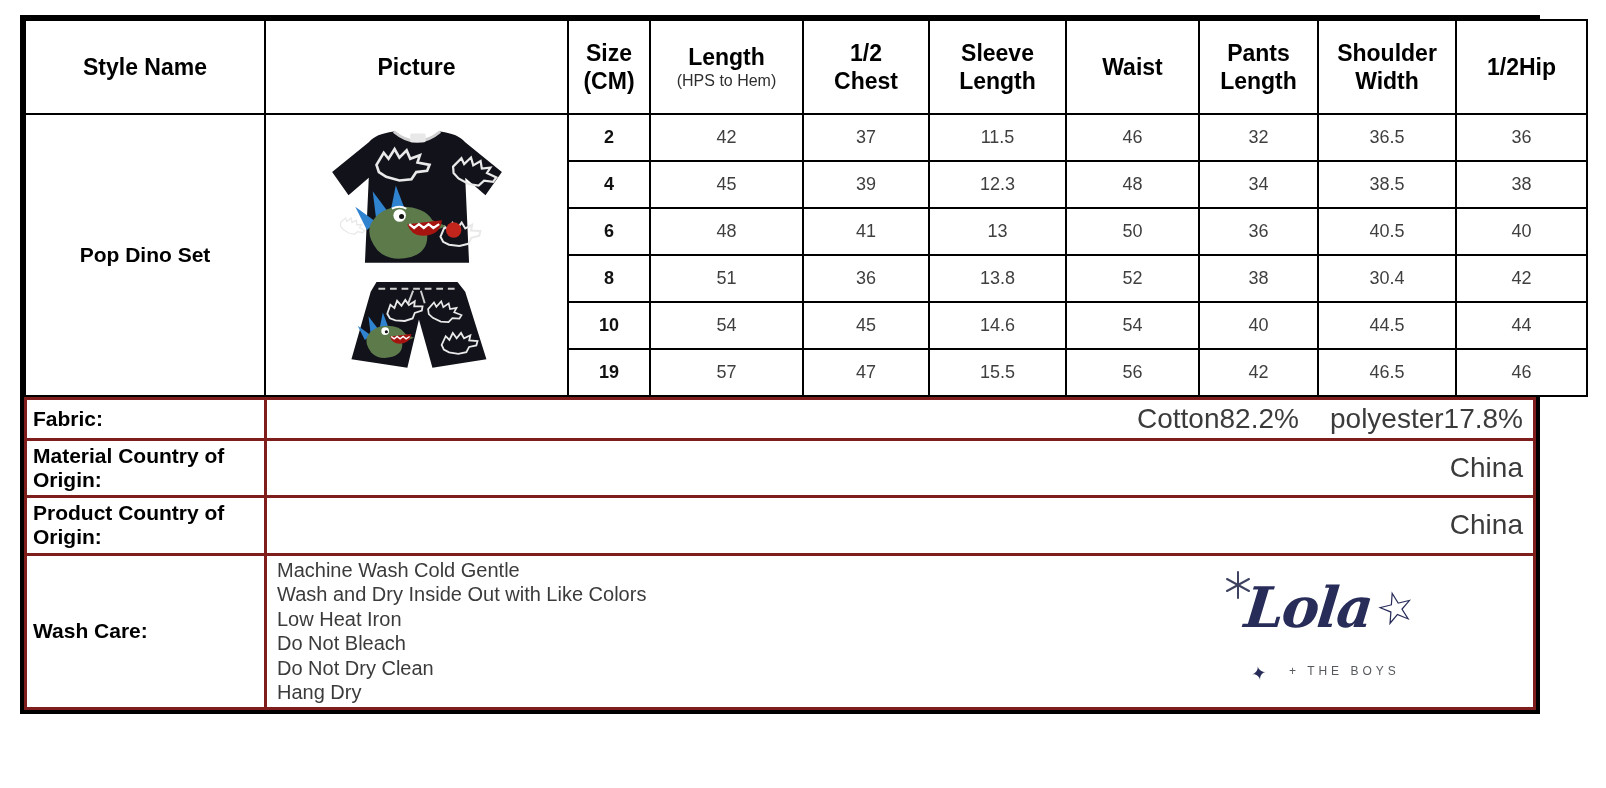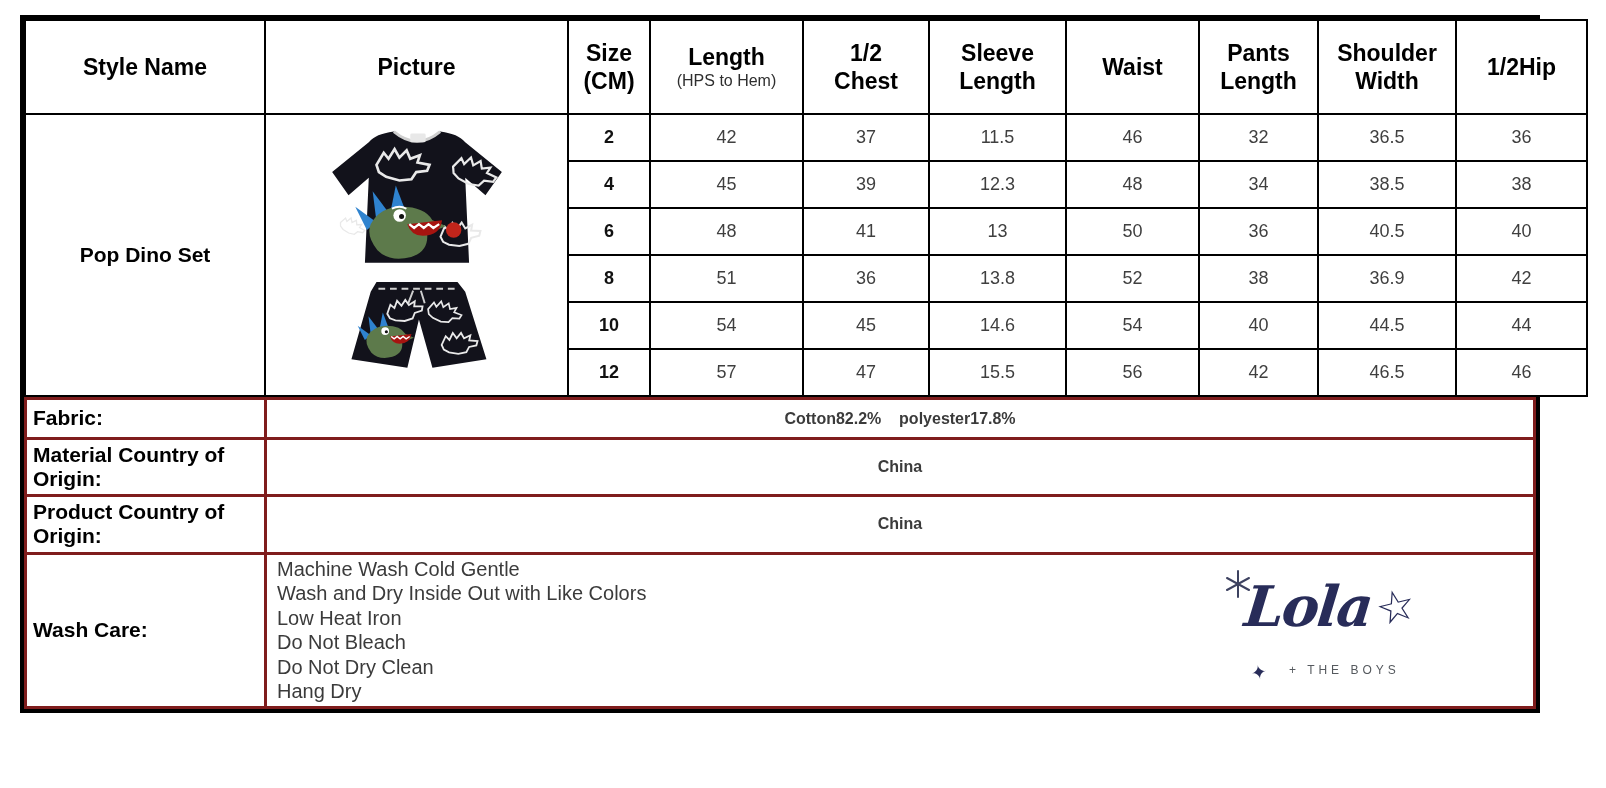--- a/index.html
+++ b/index.html
@@ -25,21 +25,21 @@
   .val-cell { font-size: 18px; font-weight: 400; color: #3f3f3f; }
 
   
   .details-table td { border: 3px solid #7f1d1d; vertical-align: middle; }
   .details-table tr.r-fabric   td { height: 40px; }
   .details-table tr.r-benefit  td { height: 53px; }
   .details-table tr.r-material td { height: 53px; }
   .details-table tr.r-product  td { height: 55px; }
   .details-table tr.r-wash     td { height: 150px; }
   .detail-label { font-size: 21px; font-weight: 700; line-height: 1.15; padding: 3px 6px; text-align: left; }
-  .detail-value { font-size: 16px; font-weight: 700; color: #3b3b3b; text-align: center; padding: 3px 10px; }
+  .detail-value { font-size: 28px; font-weight: 400; color: #3b3b3b; text-align: right; padding: 3px 10px; }
   .fabric-value { white-space: pre-wrap; }
   .wash-cell { vertical-align: top; padding: 2px 10px; position: relative; }
   .wash-line { font-size: 20px; color: #3b3b3b; line-height: 24.5px; }
 
   
   .logo { position: absolute; right: 110px; top: 12px; width: 200px; height: 118px; }
   .logo-sparkle { position: absolute; left: 0; top: 2px; }
   .logo-script {
     position: absolute; left: 22px; top: 6px;
     font-family: "DejaVu Serif", serif; font-style: italic; font-weight: 700;
@@ -202,35 +202,35 @@
         <td class="val-cell">40.5</td>
         <td class="val-cell">40</td>
       </tr>
       <tr>
         <td class="size-col">8</td>
         <td class="val-cell">51</td>
         <td class="val-cell">36</td>
         <td class="val-cell">13.8</td>
         <td class="val-cell">52</td>
         <td class="val-cell">38</td>
-        <td class="val-cell">36.9</td>
+        <td class="val-cell">30.4</td>
         <td class="val-cell">42</td>
       </tr>
       <tr>
         <td class="size-col">10</td>
         <td class="val-cell">54</td>
         <td class="val-cell">45</td>
         <td class="val-cell">14.6</td>
         <td class="val-cell">54</td>
         <td class="val-cell">40</td>
         <td class="val-cell">44.5</td>
         <td class="val-cell">44</td>
       </tr>
       <tr>
-        <td class="size-col">12</td>
+        <td class="size-col">19</td>
         <td class="val-cell">57</td>
         <td class="val-cell">47</td>
         <td class="val-cell">15.5</td>
         <td class="val-cell">56</td>
         <td class="val-cell">42</td>
         <td class="val-cell">46.5</td>
         <td class="val-cell">46</td>
       </tr>
     </tbody>
   </table>

